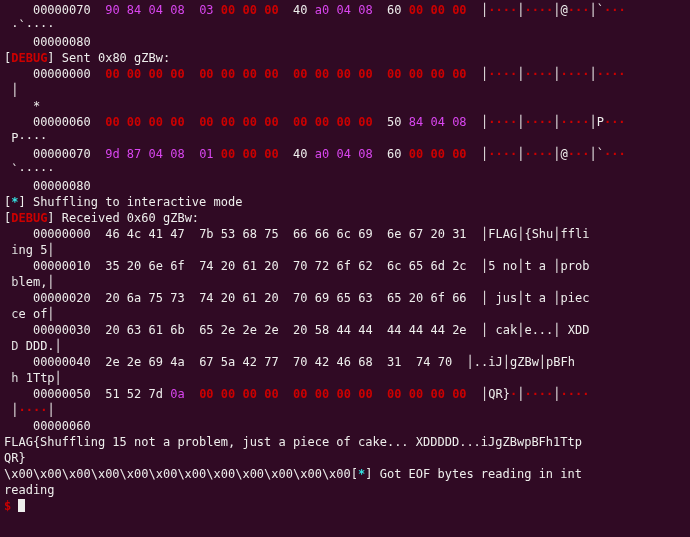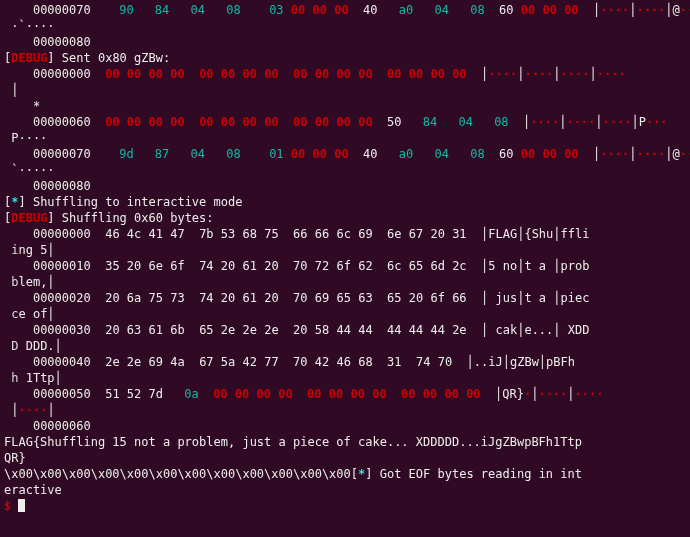--- a/index.html
+++ b/index.html
@@ -1,51 +1,51 @@
 <!DOCTYPE html>
 <html><head>
 <meta charset="utf-8">
 <style>
   html,body{margin:0;padding:0;background:#300a24;color:#ddd;}
   #term{font-family:"DejaVu Sans Mono","Liberation Mono",Menlo,Consolas,monospace;
         font-size:12px;line-height:16px;white-space:pre;letter-spacing:0;
         padding:2px 0 0 4px;width:690px;height:537px;overflow:hidden;}
   .w{color:#eeeeec;}   
-  .g{color:#14b8a6;margin-left:14px;}   
+  .g{color:#d946ef;}   
   .r{color:#cc0000;font-weight:bold;}  
   .c{color:#34e2e2;font-weight:bold;}   
   .cursor{display:inline-block;width:7px;height:13px;background:#eeeeec;vertical-align:-2px;}
 </style>
 </head>
 <body>
 
 <div id="term">    <span class="w">00000070</span>  <span class="g">90</span> <span class="g">84</span> <span class="g">04</span> <span class="g">08</span>  <span class="g">03</span> <span class="r">00</span> <span class="r">00</span> <span class="r">00</span>  <span class="w">40</span> <span class="g">a0</span> <span class="g">04</span> <span class="g">08</span>  <span class="w">60</span> <span class="r">00</span> <span class="r">00</span> <span class="r">00</span>  <span class="w">│</span><span class="r">····</span><span class="w">│</span><span class="r">····</span><span class="w">│</span><span class="w">@</span><span class="r">···</span><span class="w">│</span><span class="w">`</span><span class="r">···</span>
 <span class="w"> ·`····</span>
     <span class="w">00000080</span>
 <span class="w">[</span><span class="r">DEBUG</span><span class="w">] Sent 0x80 gZBw:</span>
     <span class="w">00000000</span>  <span class="r">00</span> <span class="r">00</span> <span class="r">00</span> <span class="r">00</span>  <span class="r">00</span> <span class="r">00</span> <span class="r">00</span> <span class="r">00</span>  <span class="r">00</span> <span class="r">00</span> <span class="r">00</span> <span class="r">00</span>  <span class="r">00</span> <span class="r">00</span> <span class="r">00</span> <span class="r">00</span>  <span class="w">│</span><span class="r">····</span><span class="w">│</span><span class="r">····</span><span class="w">│</span><span class="r">····</span><span class="w">│</span><span class="r">····</span>
 <span class="w"> │</span>
 <span class="w">    *</span>
     <span class="w">00000060</span>  <span class="r">00</span> <span class="r">00</span> <span class="r">00</span> <span class="r">00</span>  <span class="r">00</span> <span class="r">00</span> <span class="r">00</span> <span class="r">00</span>  <span class="r">00</span> <span class="r">00</span> <span class="r">00</span> <span class="r">00</span>  <span class="w">50</span> <span class="g">84</span> <span class="g">04</span> <span class="g">08</span>  <span class="w">│</span><span class="r">····</span><span class="w">│</span><span class="r">····</span><span class="w">│</span><span class="r">····</span><span class="w">│</span><span class="w">P</span><span class="r">···</span>
 <span class="w"> P····</span>
     <span class="w">00000070</span>  <span class="g">9d</span> <span class="g">87</span> <span class="g">04</span> <span class="g">08</span>  <span class="g">01</span> <span class="r">00</span> <span class="r">00</span> <span class="r">00</span>  <span class="w">40</span> <span class="g">a0</span> <span class="g">04</span> <span class="g">08</span>  <span class="w">60</span> <span class="r">00</span> <span class="r">00</span> <span class="r">00</span>  <span class="w">│</span><span class="r">····</span><span class="w">│</span><span class="r">····</span><span class="w">│</span><span class="w">@</span><span class="r">···</span><span class="w">│</span><span class="w">`</span><span class="r">···</span>
 <span class="w"> `·····</span>
     <span class="w">00000080</span>
 <span class="w">[</span><span class="c">*</span><span class="w">] Shuffling to interactive mode</span>
-<span class="w">[</span><span class="r">DEBUG</span><span class="w">] Shuffling 0x60 bytes:</span>
+<span class="w">[</span><span class="r">DEBUG</span><span class="w">] Received 0x60 gZBw:</span>
     <span class="w">00000000</span>  <span class="w">46</span> <span class="w">4c</span> <span class="w">41</span> <span class="w">47</span>  <span class="w">7b</span> <span class="w">53</span> <span class="w">68</span> <span class="w">75</span>  <span class="w">66</span> <span class="w">66</span> <span class="w">6c</span> <span class="w">69</span>  <span class="w">6e</span> <span class="w">67</span> <span class="w">20</span> <span class="w">31</span>  <span class="w">│</span><span class="w">FLAG</span><span class="w">│</span><span class="w">{Shu</span><span class="w">│</span><span class="w">ffli</span>
  i<span class="w">ng 5</span><span class="w">│</span>
     <span class="w">00000010</span>  <span class="w">35</span> <span class="w">20</span> <span class="w">6e</span> <span class="w">6f</span>  <span class="w">74</span> <span class="w">20</span> <span class="w">61</span> <span class="w">20</span>  <span class="w">70</span> <span class="w">72</span> <span class="w">6f</span> <span class="w">62</span>  <span class="w">6c</span> <span class="w">65</span> <span class="w">6d</span> <span class="w">2c</span>  <span class="w">│</span><span class="w">5 no</span><span class="w">│</span><span class="w">t a </span><span class="w">│</span><span class="w">prob</span>
  b<span class="w">lem,</span><span class="w">│</span>
     <span class="w">00000020</span>  <span class="w">20</span> <span class="w">6a</span> <span class="w">75</span> <span class="w">73</span>  <span class="w">74</span> <span class="w">20</span> <span class="w">61</span> <span class="w">20</span>  <span class="w">70</span> <span class="w">69</span> <span class="w">65</span> <span class="w">63</span>  <span class="w">65</span> <span class="w">20</span> <span class="w">6f</span> <span class="w">66</span>  <span class="w">│</span><span class="w"> jus</span><span class="w">│</span><span class="w">t a </span><span class="w">│</span><span class="w">piec</span>
  c<span class="w">e of</span><span class="w">│</span>
     <span class="w">00000030</span>  <span class="w">20</span> <span class="w">63</span> <span class="w">61</span> <span class="w">6b</span>  <span class="w">65</span> <span class="w">2e</span> <span class="w">2e</span> <span class="w">2e</span>  <span class="w">20</span> <span class="w">58</span> <span class="w">44</span> <span class="w">44</span>  <span class="w">44</span> <span class="w">44</span> <span class="w">44</span> <span class="w">2e</span>  <span class="w">│</span><span class="w"> cak</span><span class="w">│</span><span class="w">e...</span><span class="w">│</span><span class="w"> XDD</span>
  D<span class="w"> DDD.</span><span class="w">│</span>
     <span class="w">00000040</span>  <span class="w">2e</span> <span class="w">2e</span> <span class="w">69</span> <span class="w">4a</span>  <span class="w">67</span> <span class="w">5a</span> <span class="w">42</span> <span class="w">77</span>  <span class="w">70</span> <span class="w">42</span> <span class="w">46</span> <span class="w">68</span>  <span class="w">31</span> <span class="w"></span> <span class="w">74</span> <span class="w">70</span>  <span class="w">│</span><span class="w">..iJ</span><span class="w">│</span><span class="w">gZBw</span><span class="w">│</span><span class="w">pBFh</span>
  h<span class="w"> 1Ttp</span><span class="w">│</span>
     <span class="w">00000050</span>  <span class="w">51</span> <span class="w">52</span> <span class="w">7d</span> <span class="g">0a</span>  <span class="r">00</span> <span class="r">00</span> <span class="r">00</span> <span class="r">00</span>  <span class="r">00</span> <span class="r">00</span> <span class="r">00</span> <span class="r">00</span>  <span class="r">00</span> <span class="r">00</span> <span class="r">00</span> <span class="r">00</span>  <span class="w">│</span><span class="w">QR}</span><span class="r">·</span><span class="w">│</span><span class="r">····</span><span class="w">│</span><span class="r">····</span>
  <span class="w">│</span><span class="r">····</span><span class="w">│</span>
     <span class="w">00000060</span>
 <span class="w">FLAG{Shuffling 15 not a problem, just a piece of cake... XDDDDD...iJgZBwpBFh1Ttp
 QR}</span>
 <span class="w">\x00\x00\x00\x00\x00\x00\x00\x00\x00\x00\x00\x00[</span><span class="c">*</span><span class="w">] Got EOF bytes reading in int</span>
-<span class="w">eractive</span>
+<span class="w">reading</span>
 <span class="r">$ </span><span class="cursor"></span></div>
 
 </body></html>

